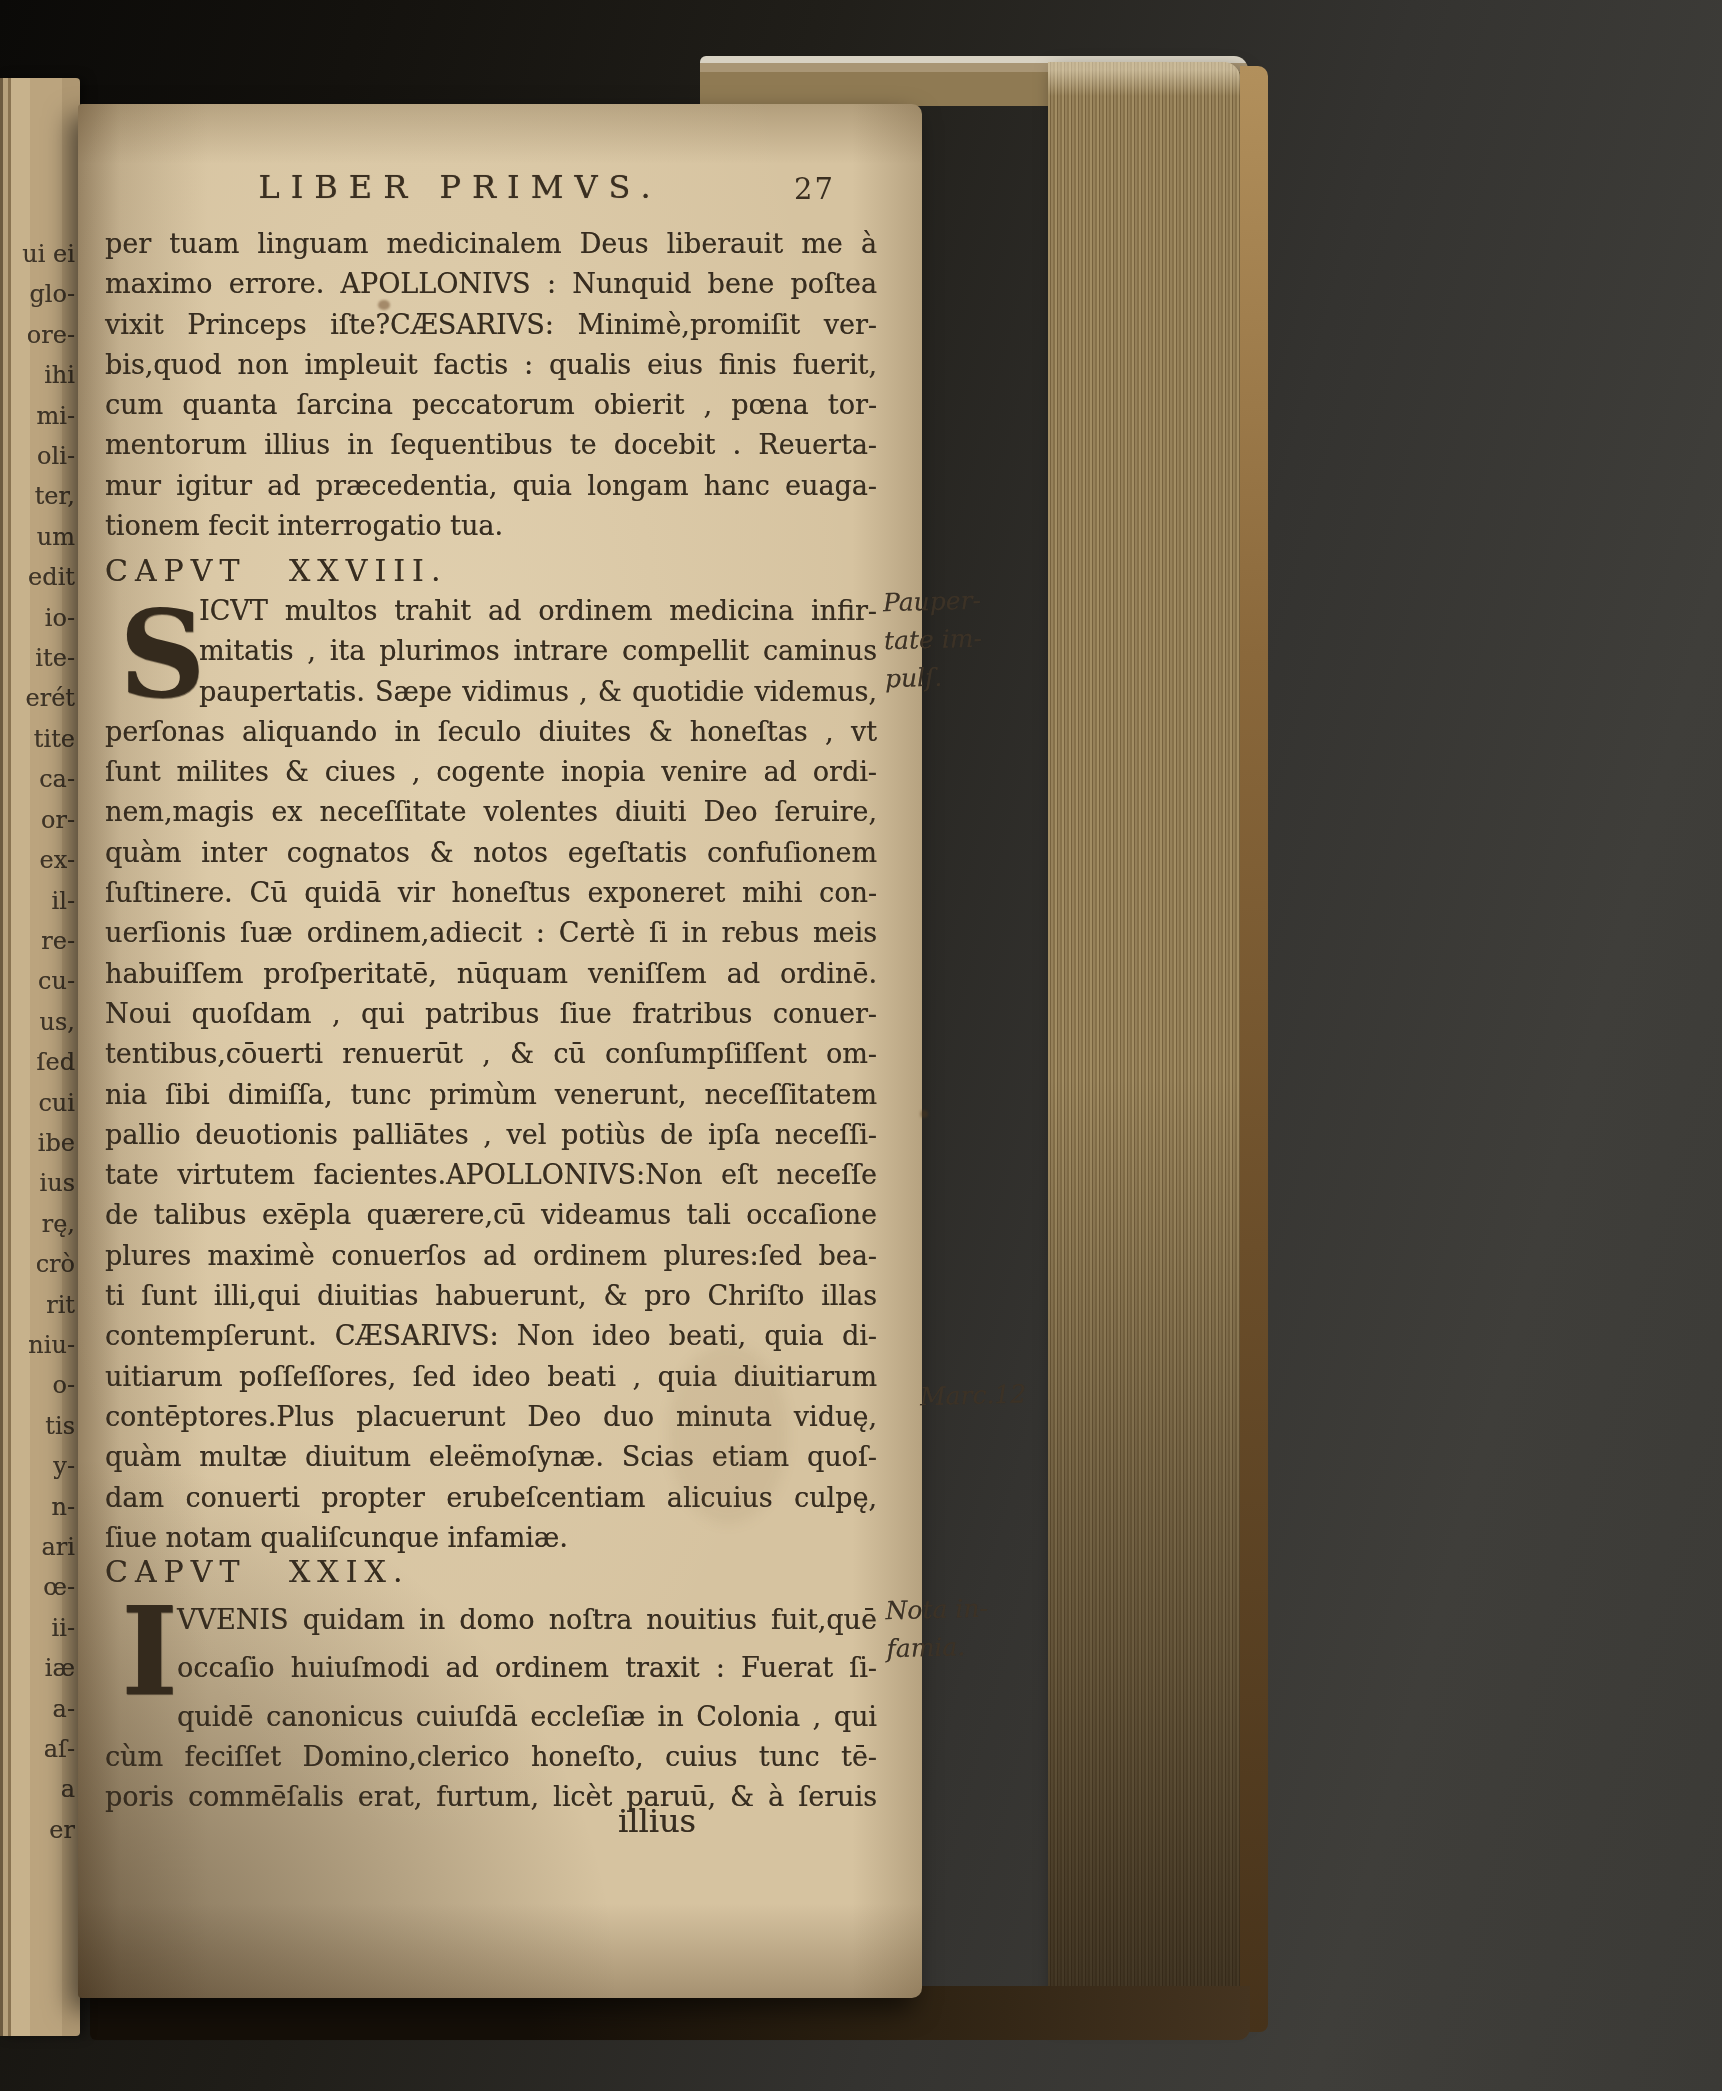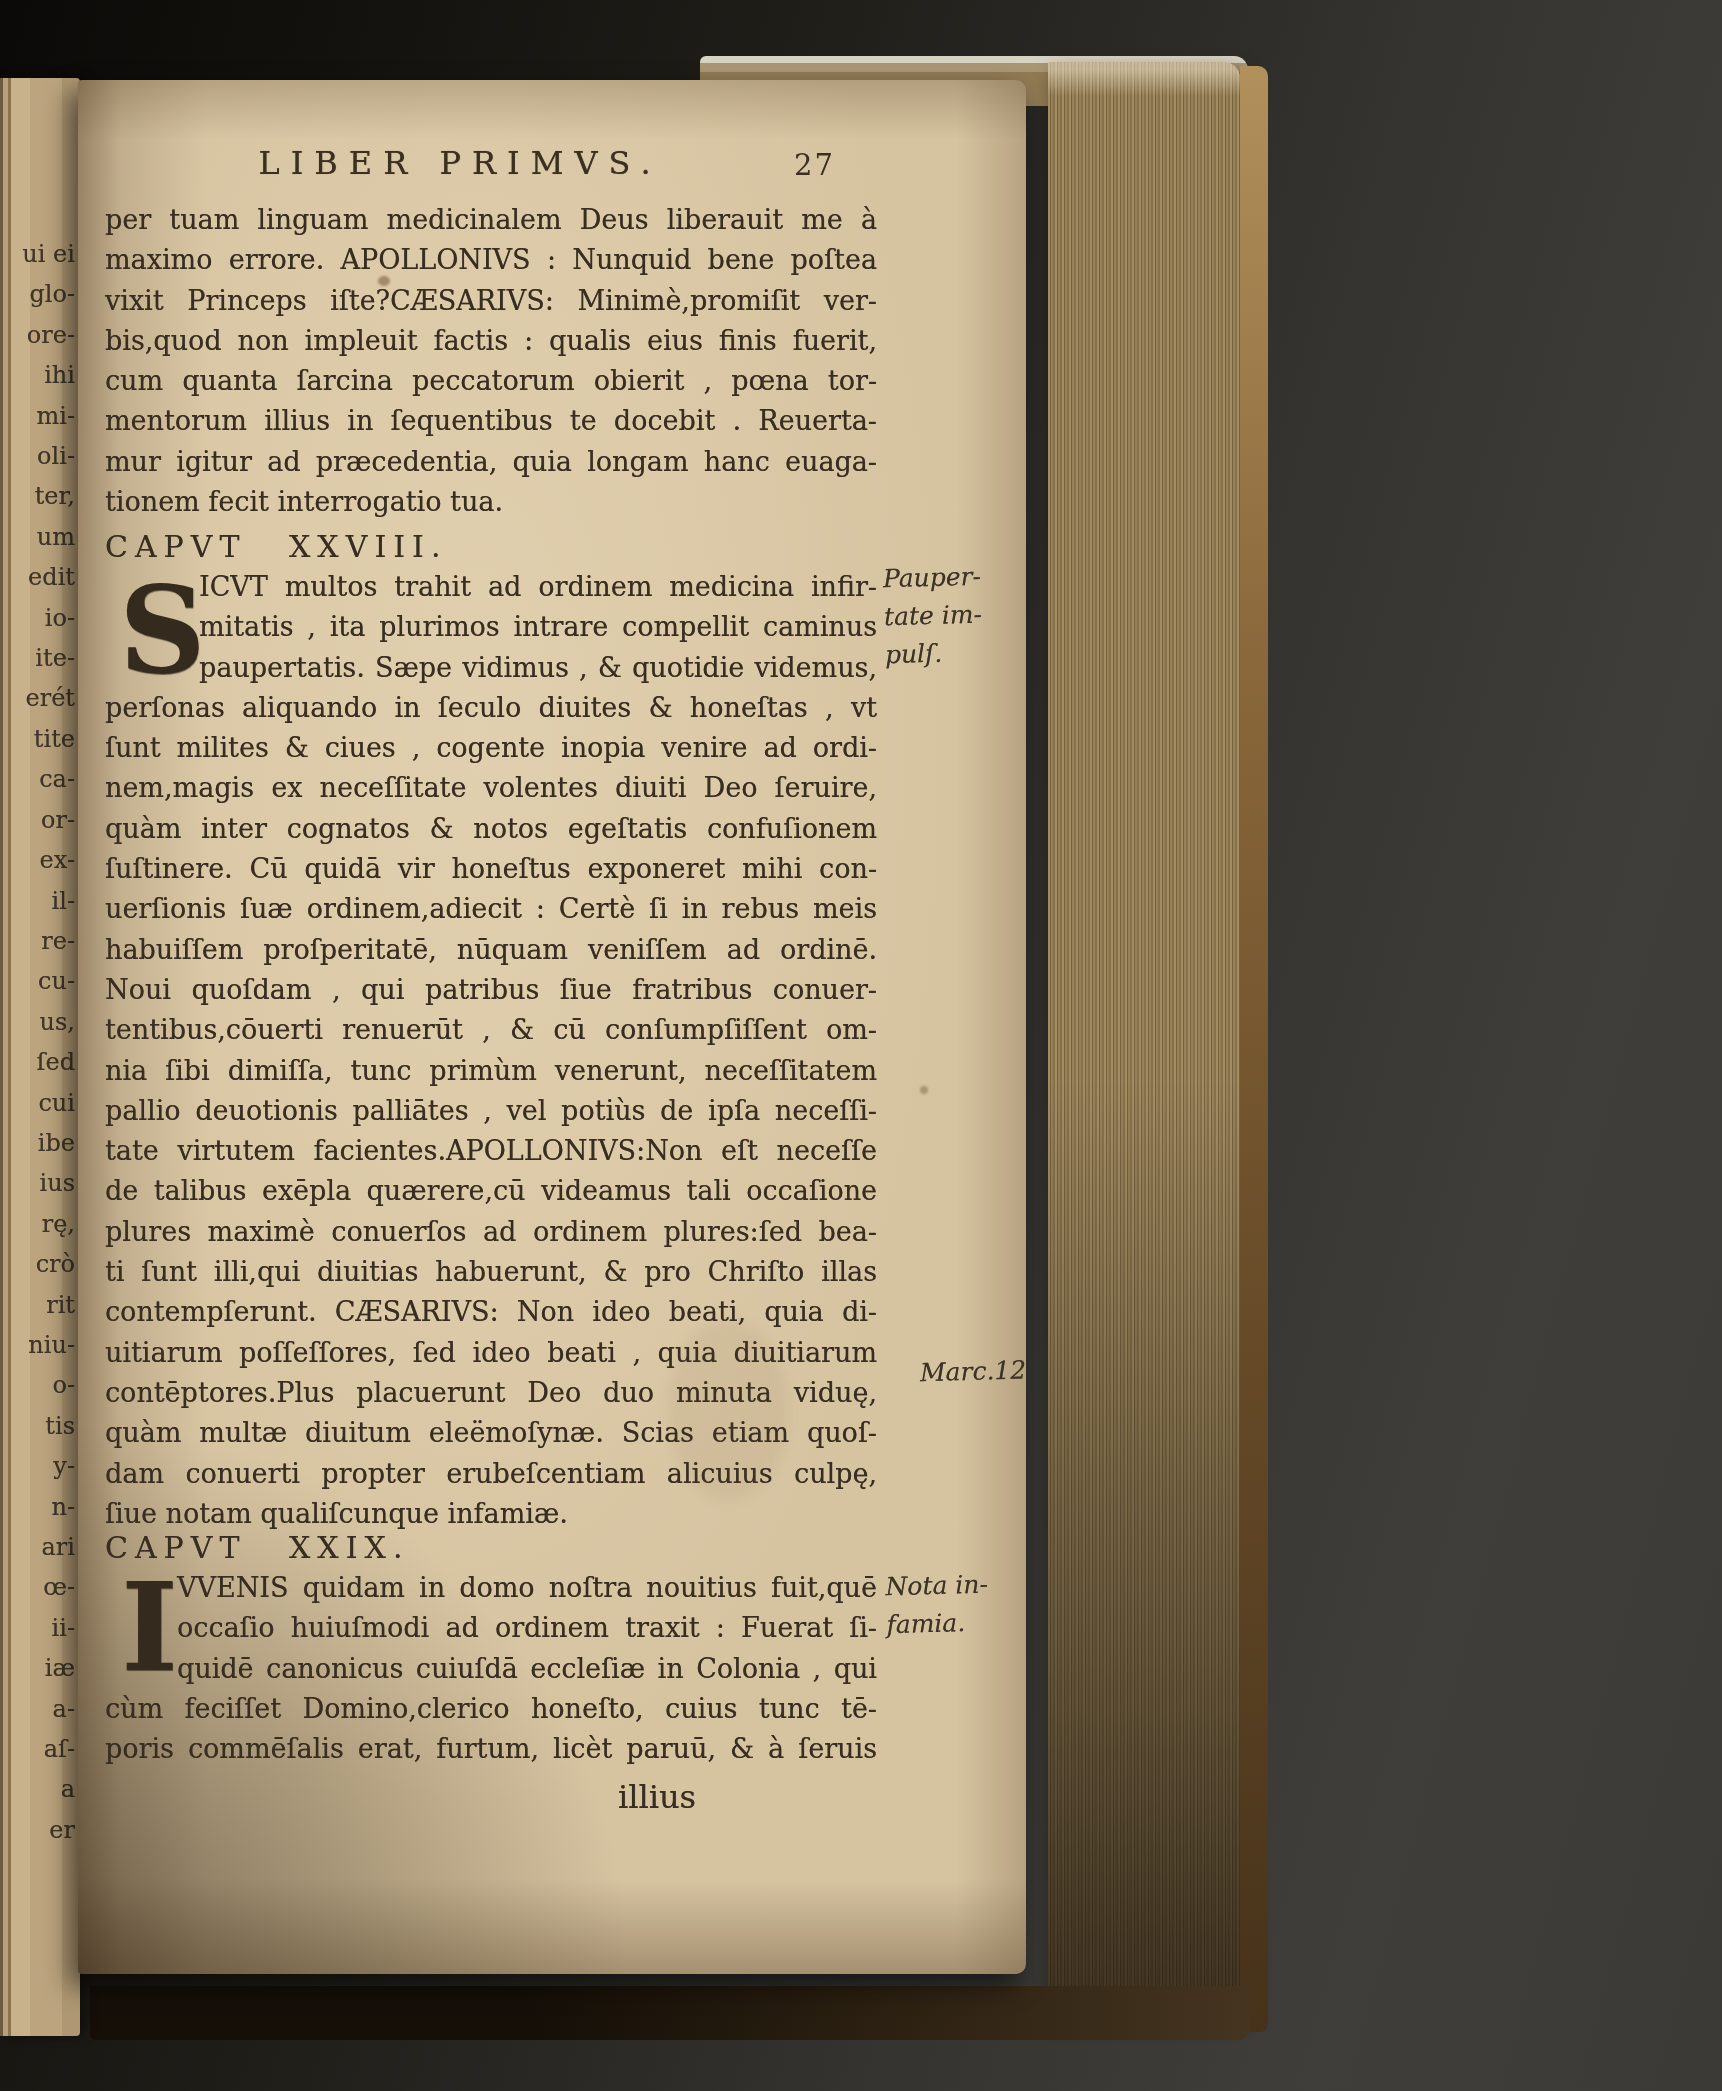--- a/index.html
+++ b/index.html
@@ -43,21 +43,21 @@
     overflow:hidden;
   }
   .prev-page .frag{
     position:absolute;top:156px;right:5px;width:72px;
     text-align:right;font-size:24px;line-height:40.4px;
     color:#3f3528;white-space:pre-line;
     text-shadow:0 0 0.5px rgba(63,53,40,0.6);
   }
   
   .page{
-    position:absolute;left:78px;top:80px;width:948px;height:1894px;
+    position:absolute;left:78px;top:104px;width:844px;height:1894px;
     background:
       radial-gradient(ellipse at 42% 35%,rgba(250,238,210,0.30),rgba(250,238,210,0) 62%),
       radial-gradient(circle at 0% 100%,rgba(45,31,15,0.55),rgba(45,31,15,0) 26%),
       linear-gradient(90deg,rgba(88,66,38,0.50) 0px,rgba(88,66,38,0.18) 42px,rgba(88,66,38,0) 130px),
       linear-gradient(270deg,rgba(100,78,46,0.28) 0px,rgba(100,78,46,0) 70px),
       linear-gradient(0deg,rgba(85,63,35,0.38) 0px,rgba(85,63,35,0) 95px),
       linear-gradient(180deg,rgba(110,88,55,0.35) 0px,rgba(110,88,55,0) 60px),
       #d6c3a0;
     border-radius:4px 10px 10px 4px;
     box-shadow:-8px 12px 26px rgba(0,0,0,0.55);
@@ -83,21 +83,21 @@
   .caput{
     position:absolute;left:27px;width:772px;text-align:left;
     font-size:30px;letter-spacing:7px;word-spacing:26px;
     color:#372d20;text-shadow:0 0 0.6px rgba(55,45,32,0.6);
   }
   .caput28{top:449px;}
   .para2{top:491px;}
   .para2 .indent{padding-left:94px;}
   .caput29{top:1450px;}
   .para3{top:1492px;}
-  .para3 .indent{padding-left:72px;}
+  .para3 .indent{padding-left:72px;margin-top:8px;}
   .dropcap{
     position:absolute;font-weight:bold;line-height:0.88;
     color:#342a1d;text-shadow:0.5px 0.5px 0.8px rgba(40,30,18,0.6);
   }
   .dropcap.s{left:14px;top:6px;font-size:120px;}
   .dropcap.i{left:16px;top:2px;font-size:122px;}
   .catchword{
     position:absolute;left:540px;top:1698px;font-size:32px;
     color:#372d20;text-shadow:0.2px 0.2px 0.5px rgba(55,45,32,0.65);
   }

